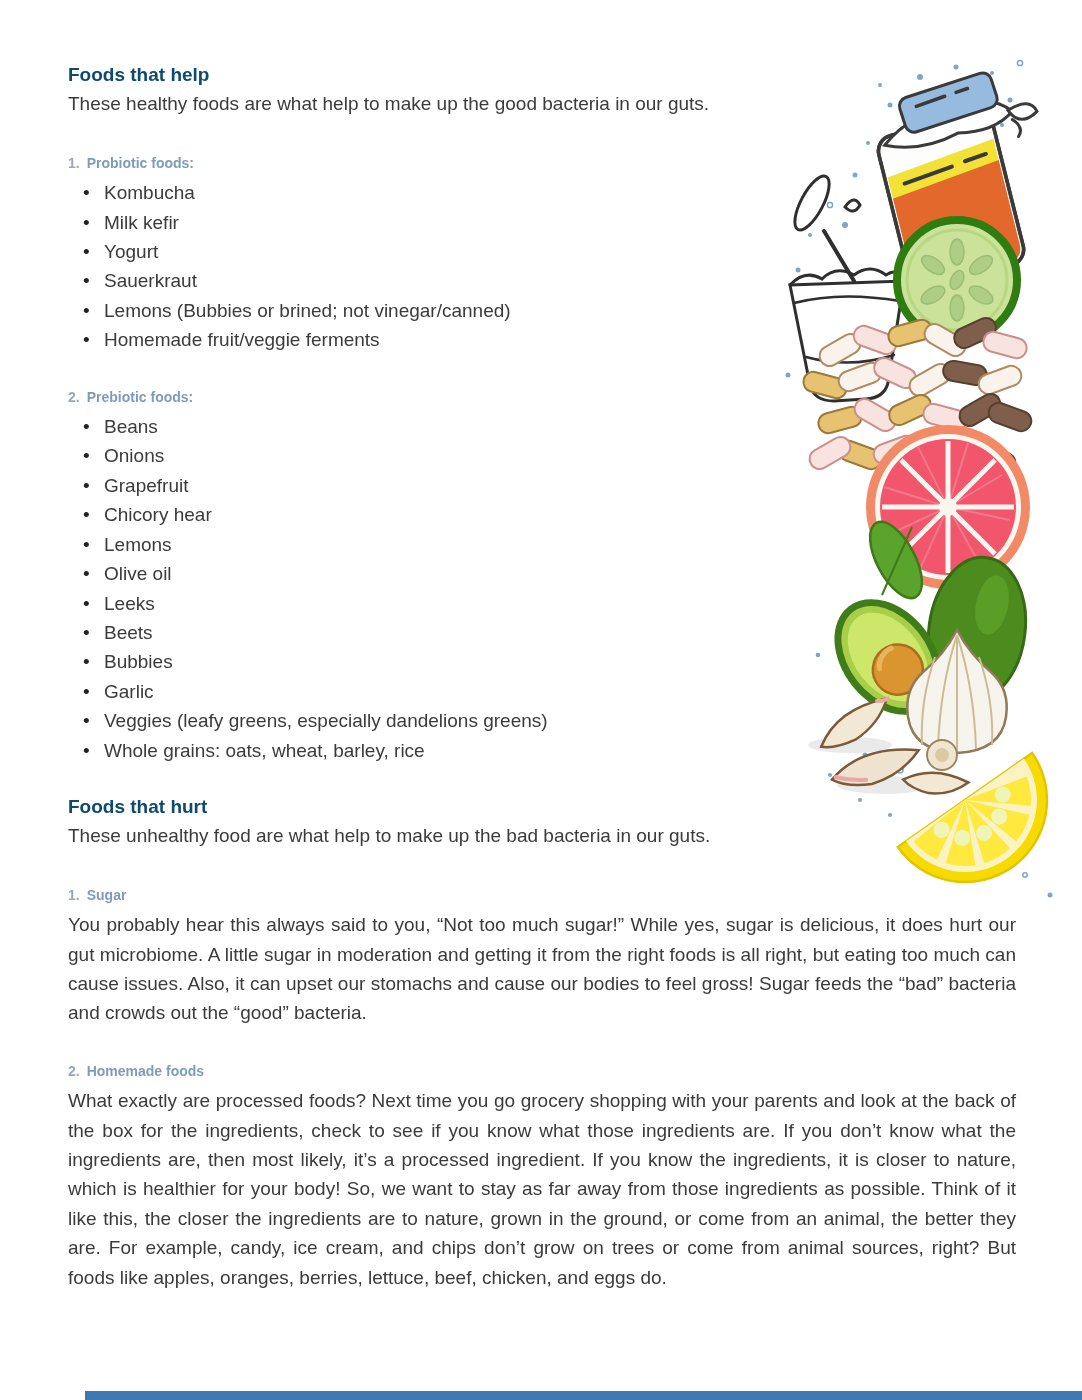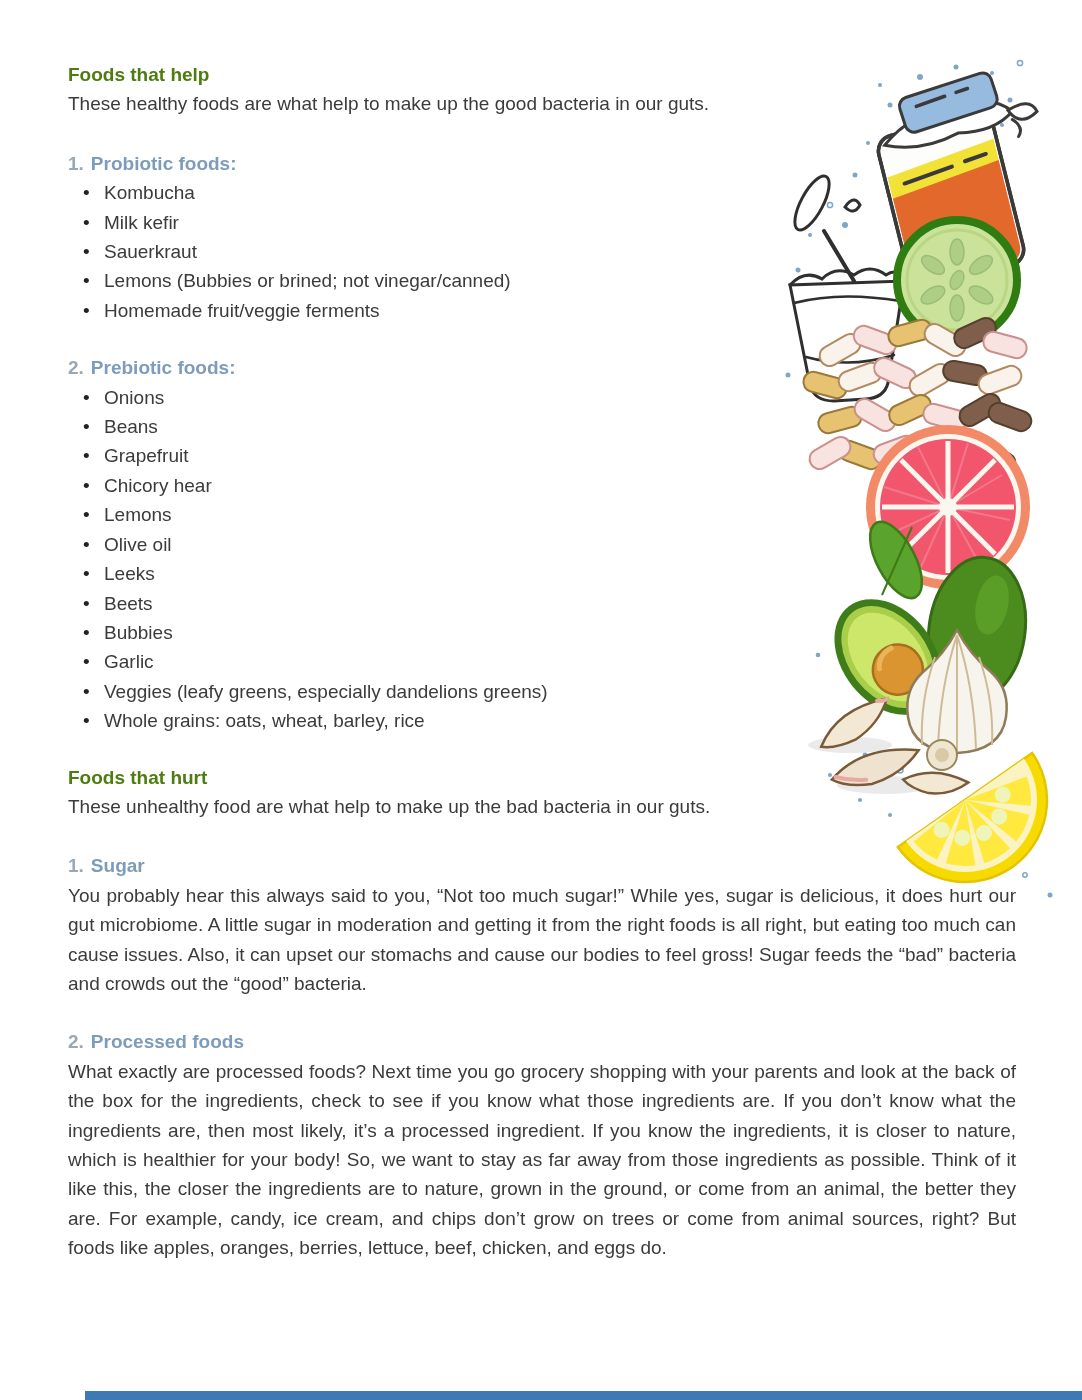--- a/index.html
+++ b/index.html
@@ -4,23 +4,23 @@
 <style>
   html,body { margin:0; padding:0; background:#ffffff; }
   .page {
     position:relative; width:1082px; height:1400px; background:#ffffff;
     overflow:hidden; font-family:"Liberation Sans", sans-serif;
   }
   .content {
     position:absolute; left:68px; top:60px; width:948px;
     font-size:19px; line-height:29.4px; color:#3b3b3b;
   }
-  h2.section-title { font-size:19px; line-height:29.4px; font-weight:700; color:#4d7c0f; margin:0; }
+  h2.section-title { font-size:19px; line-height:29.4px; font-weight:700; color:#0c4a6e; margin:0; }
   p.intro-text { margin:0 0 30px 0; }
-  h3.sub-heading { font-size:19px; line-height:29.4px; margin:0; font-weight:700; color:#7d9cbb; }
+  h3.sub-heading { font-size:14px; line-height:29.4px; margin:0; font-weight:700; color:#7d9cbb; }
   h3.sub-heading .num { color:#9aa7b4; font-weight:700; margin-right:7px; }
   ul.food-list { list-style:none; margin:0 0 28px 0; padding:0; }
   ul.food-list li { position:relative; padding-left:36px; }
   ul.food-list li::before { content:"\2022"; position:absolute; left:15px; color:#222; }
   p.body-text { margin:0 0 30px 0; text-align:justify; }
   .illustration { position:absolute; left:770px; top:55px; width:312px; height:850px; pointer-events:none; }
   .footer-bar { position:absolute; left:85px; right:0; bottom:0; height:9px; background:#3d7ab5; }
 </style>
 </head>
 <body>
@@ -29,48 +29,49 @@
 
   <div class="content">
 
     <h2 class="section-title">Foods that help</h2>
     <p class="intro-text">These healthy foods are what help to make up the good bacteria in our guts.</p>
 
     <h3 class="sub-heading"><span class="num">1.</span><span>Probiotic foods:</span></h3>
     <ul class="food-list">
         <li class="food-item"><span>Kombucha</span></li>
         <li class="food-item"><span>Milk kefir</span></li>
+        <li class="food-item"><span>Yogurt</span></li>
         <li class="food-item"><span>Sauerkraut</span></li>
         <li class="food-item"><span>Lemons (Bubbies or brined; not vinegar/canned)</span></li>
         <li class="food-item"><span>Homemade fruit/veggie ferments</span></li>
       </ul>
 
     <h3 class="sub-heading"><span class="num">2.</span><span>Prebiotic foods:</span></h3>
     <ul class="food-list" style="margin-bottom:27px">
+        <li class="food-item"><span>Beans</span></li>
         <li class="food-item"><span>Onions</span></li>
-        <li class="food-item"><span>Beans</span></li>
         <li class="food-item"><span>Grapefruit</span></li>
         <li class="food-item"><span>Chicory hear</span></li>
         <li class="food-item"><span>Lemons</span></li>
         <li class="food-item"><span>Olive oil</span></li>
         <li class="food-item"><span>Leeks</span></li>
         <li class="food-item"><span>Beets</span></li>
         <li class="food-item"><span>Bubbies</span></li>
         <li class="food-item"><span>Garlic</span></li>
         <li class="food-item"><span>Veggies (leafy greens, especially dandelions greens)</span></li>
         <li class="food-item"><span>Whole grains: oats, wheat, barley, rice</span></li>
       </ul>
 
     <h2 class="section-title">Foods that hurt</h2>
     <p class="intro-text">These unhealthy food are what help to make up the bad bacteria in our guts.</p>
 
     <h3 class="sub-heading"><span class="num">1.</span><span>Sugar</span></h3>
     <p class="body-text" style="margin-bottom:29px">You probably hear this always said to you, “Not too much sugar!” While yes, sugar is delicious, it does hurt our gut microbiome. A little sugar in moderation and getting it from the right foods is all right, but eating too much can cause issues. Also, it can upset our stomachs and cause our bodies to feel gross! Sugar feeds the “bad” bacteria and crowds out the “good” bacteria.</p>
 
-    <h3 class="sub-heading"><span class="num">2.</span><span>Processed foods</span></h3>
+    <h3 class="sub-heading"><span class="num">2.</span><span>Homemade foods</span></h3>
     <p class="body-text">What exactly are processed foods? Next time you go grocery shopping with your parents and look at the back of the box for the ingredients, check to see if you know what those ingredients are. If you don’t know what the ingredients are, then most likely, it’s a processed ingredient. If you know the ingredients, it is closer to nature, which is healthier for your body! So, we want to stay as far away from those ingredients as possible. Think of it like this, the closer the ingredients are to nature, grown in the ground, or come from an animal, the better they are. For example, candy, ice cream, and chips don’t grow on trees or come from animal sources, right? But foods like apples, oranges, berries, lettuce, beef, chicken, and eggs do.</p>
 
   </div>
 
   <svg class="illustration" viewBox="0 0 312 850" xmlns="http://www.w3.org/2000/svg">
 
     <g fill="#7fa6c8">
       <circle cx="120" cy="50" r="2.5"></circle>
         <circle cx="150" cy="22" r="3"></circle>
         <circle cx="186" cy="12" r="2.5"></circle>

